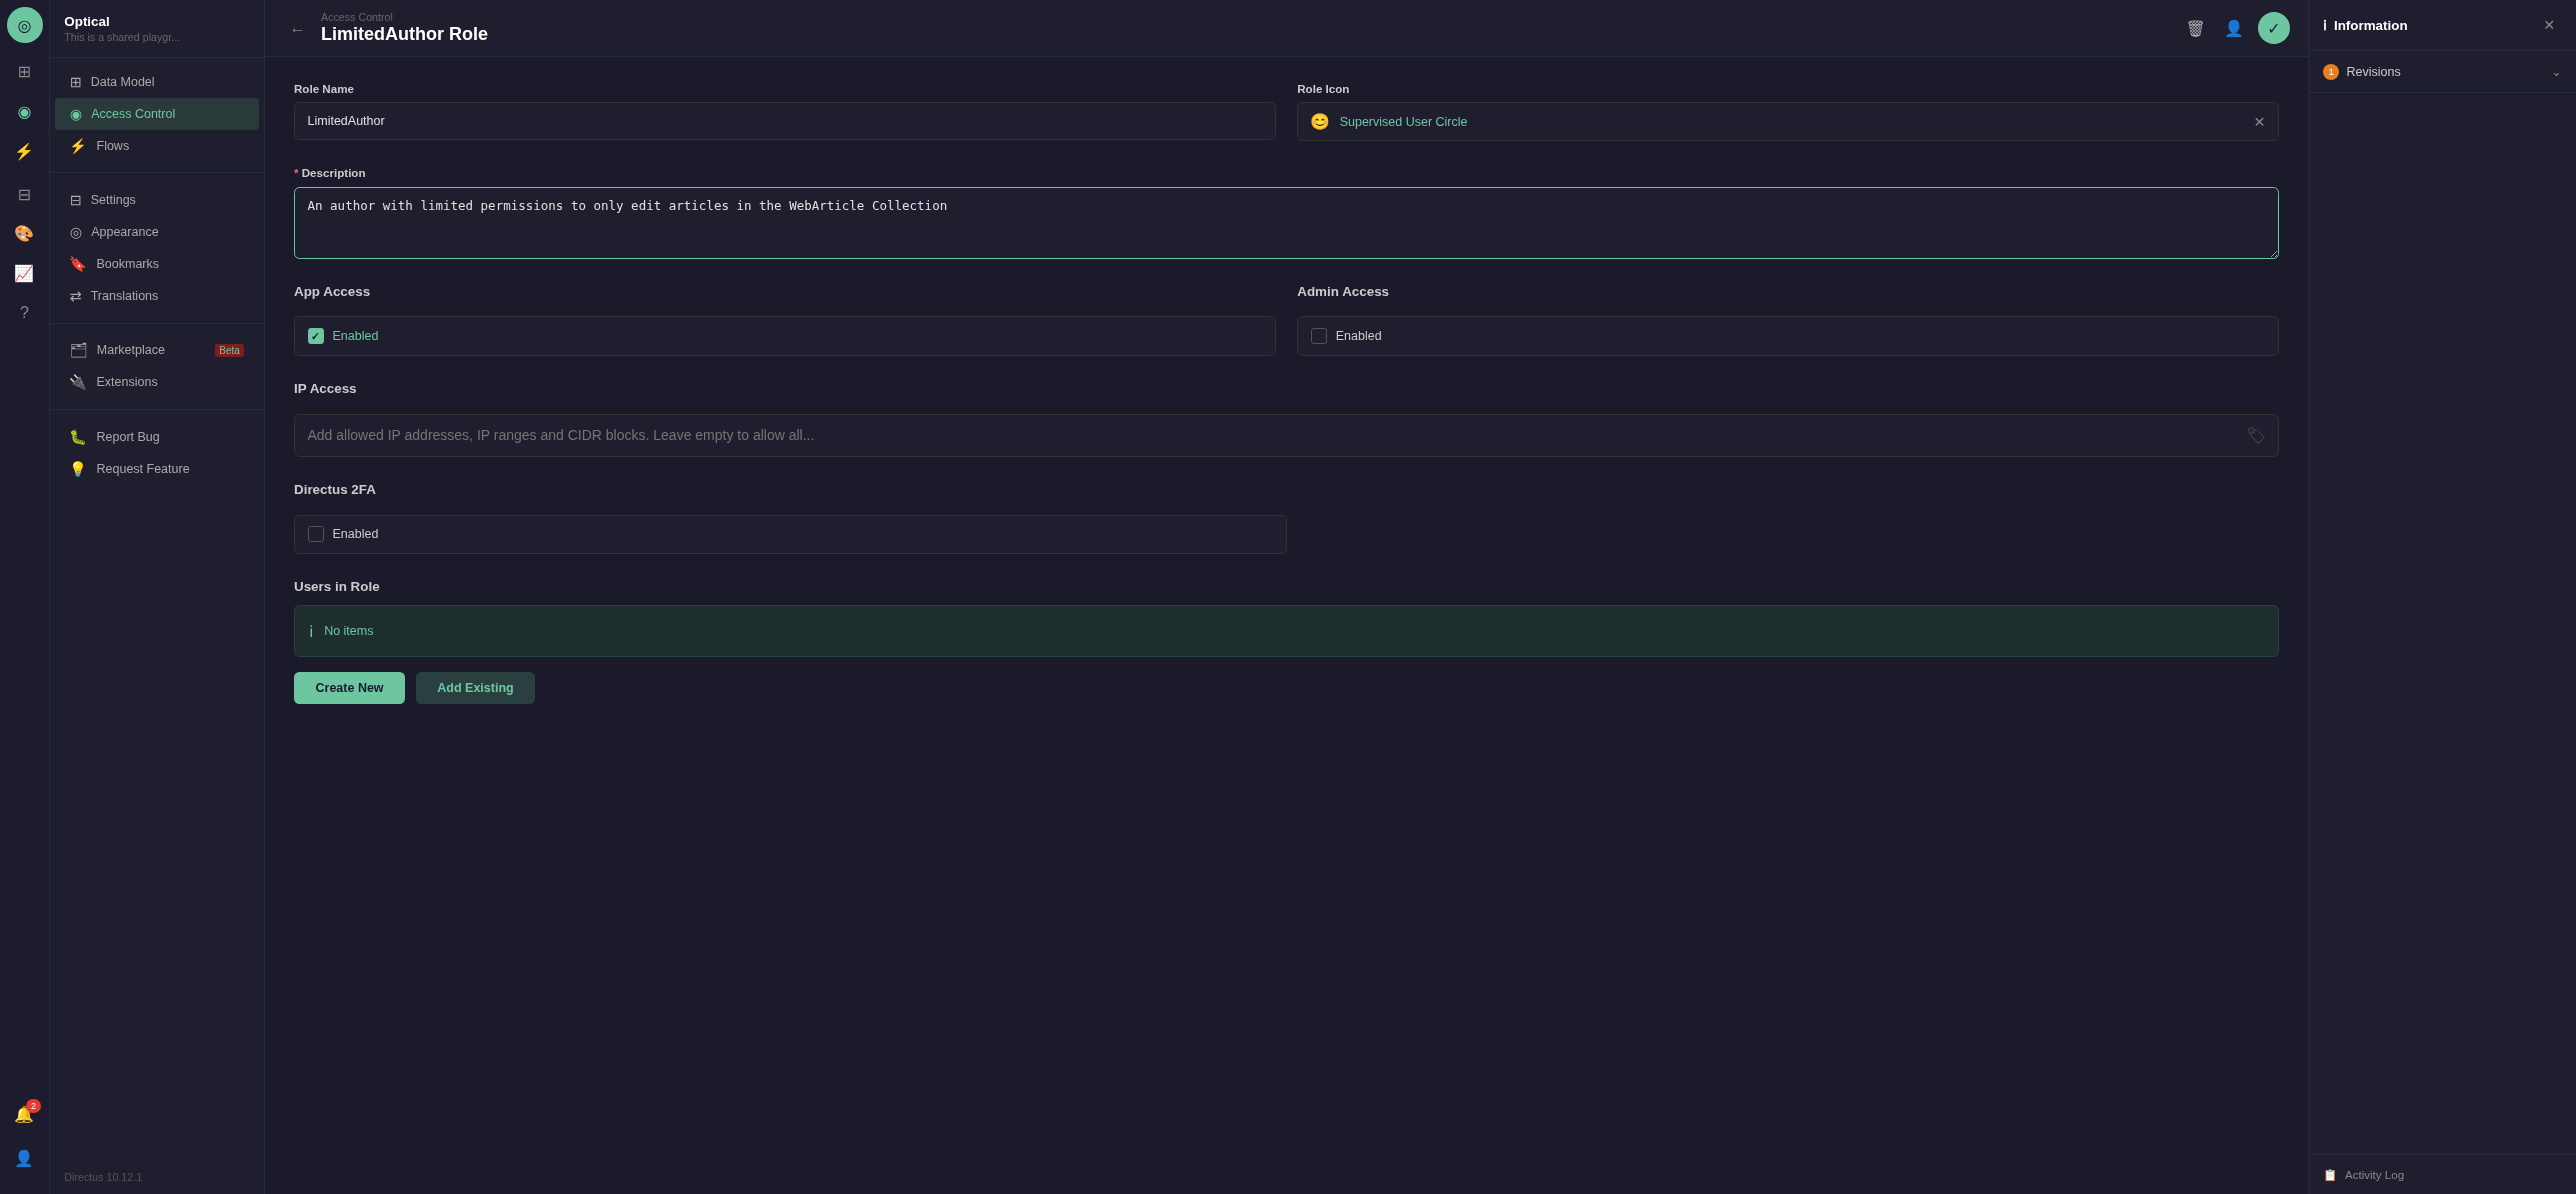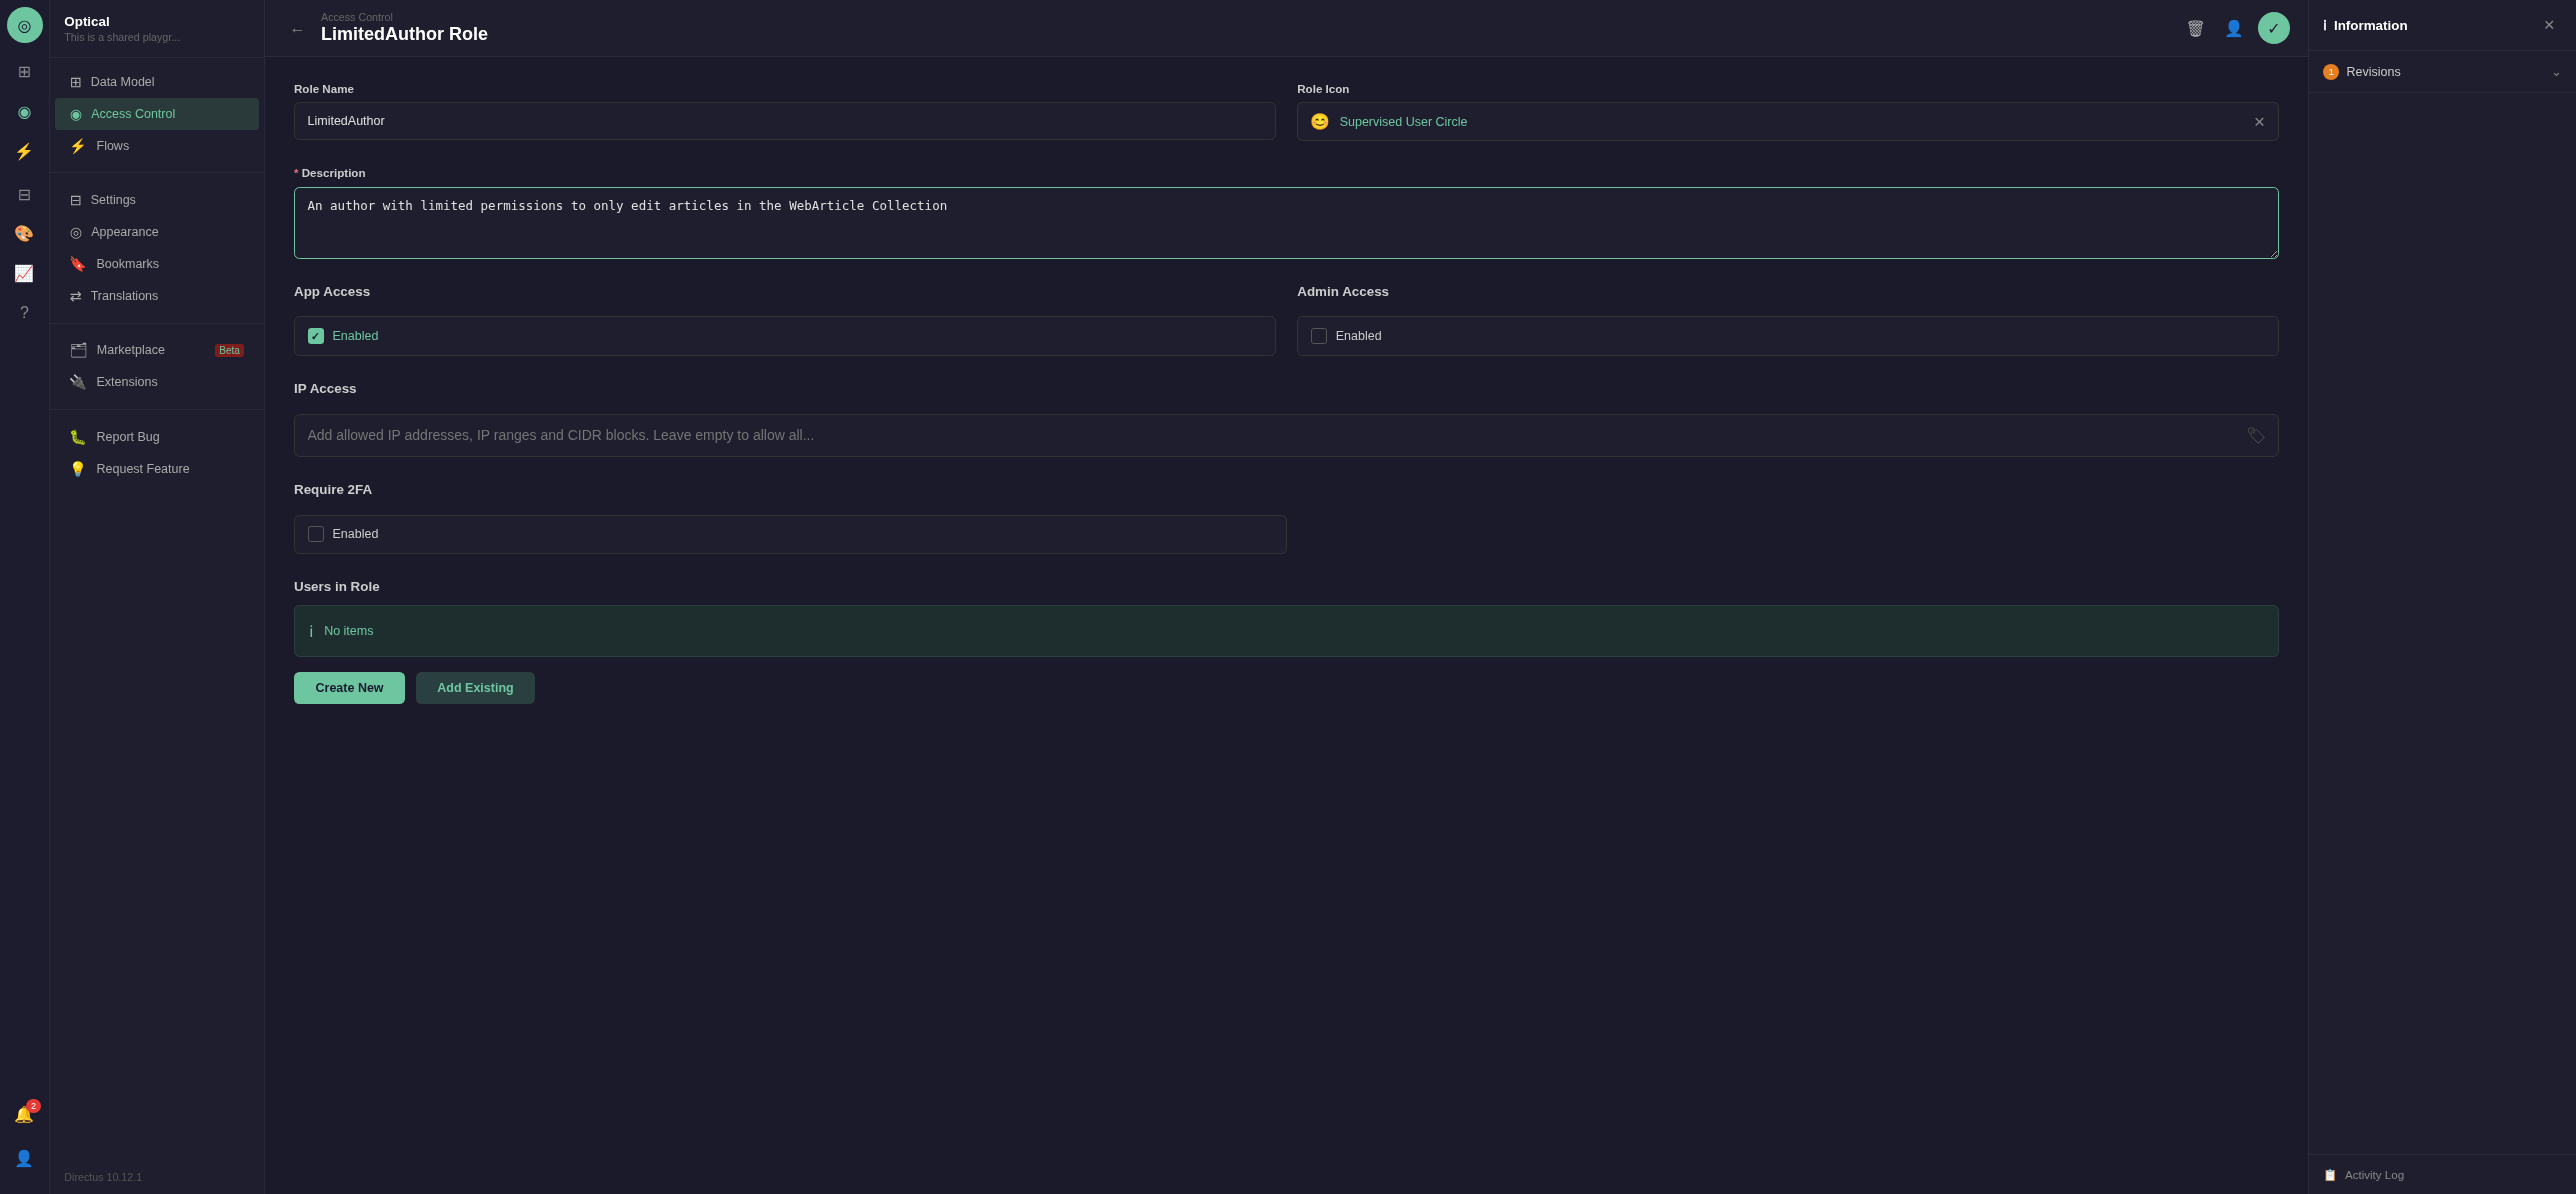--- a/index.html
+++ b/index.html
@@ -580,21 +580,21 @@
         <div class="section-title">IP Access</div>
         <div class="ip-input-wrap">
           <input class="ip-input" type="text" placeholder="Add allowed IP addresses, IP ranges and CIDR blocks. Leave empty to allow all..." style="">
           <span class="ip-input-icon">🏷</span>
         </div>
       </div>
     </div>
 
     <div class="form-row">
       <div class="form-group" style="max-width:50%;">
-        <div class="section-title">Require 2FA</div>
+        <div class="section-title">Directus 2FA</div>
         <div class="checkbox-field">
           <div class="checkbox-box"></div>
           <span class="checkbox-label">Enabled</span>
         </div>
       </div>
     </div>
 
     <div class="users-section">
       <div class="section-title">Users in Role</div>
       <div class="users-empty">

